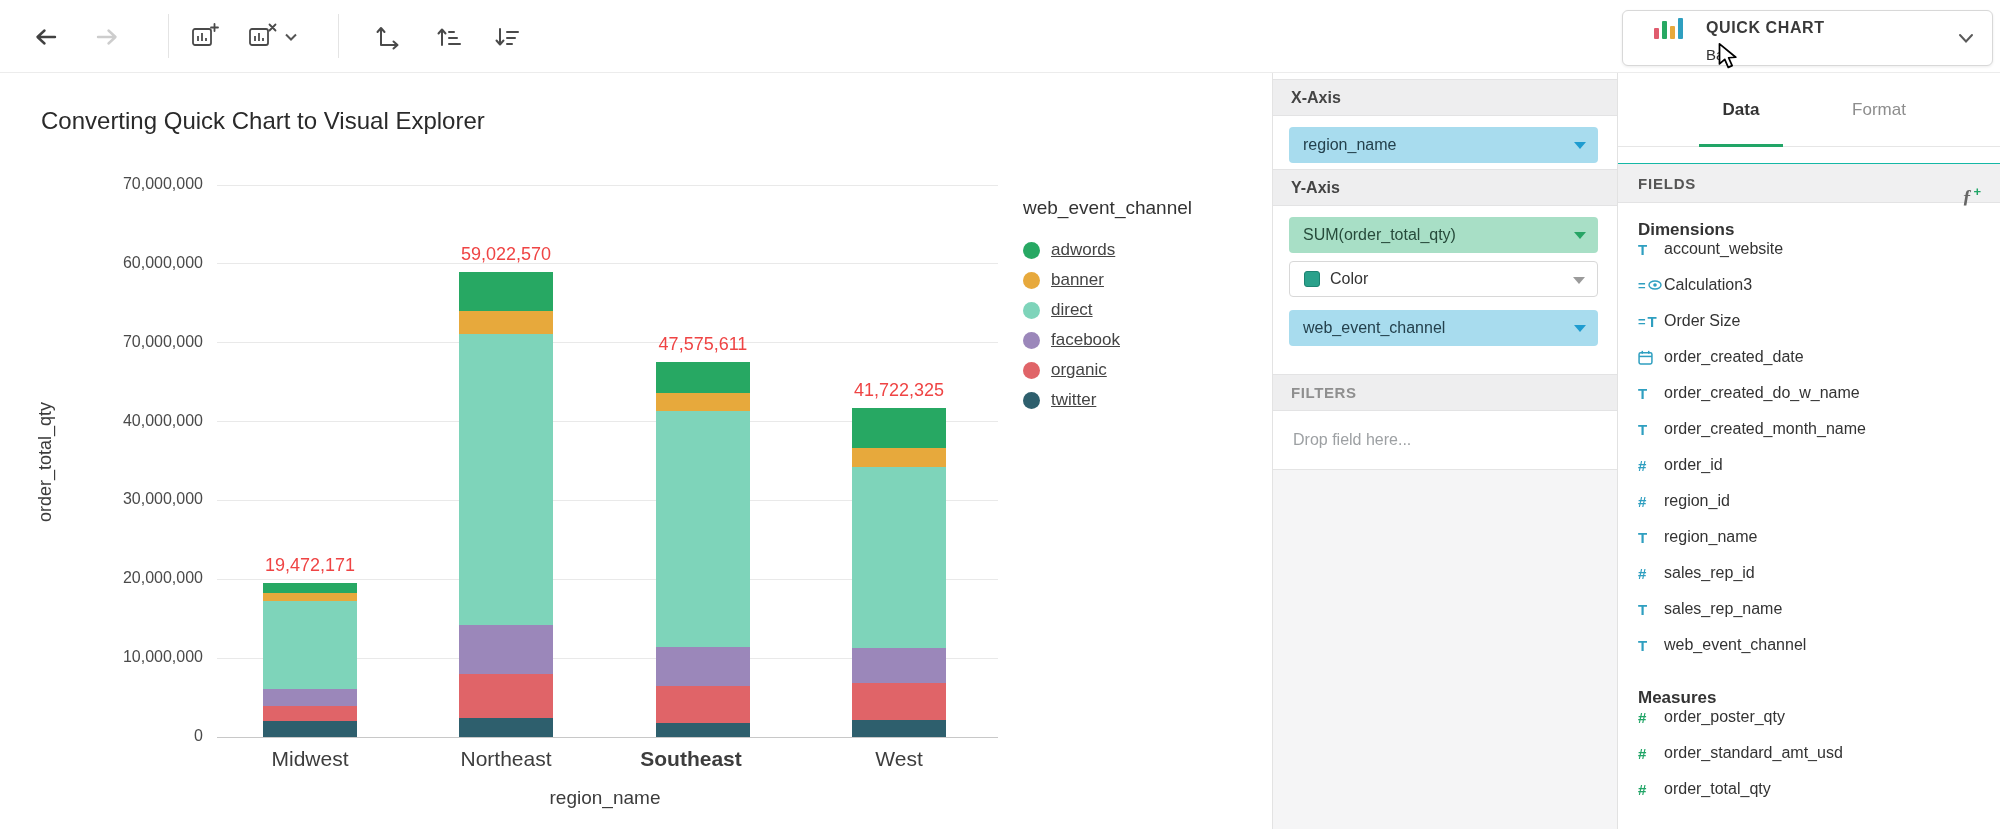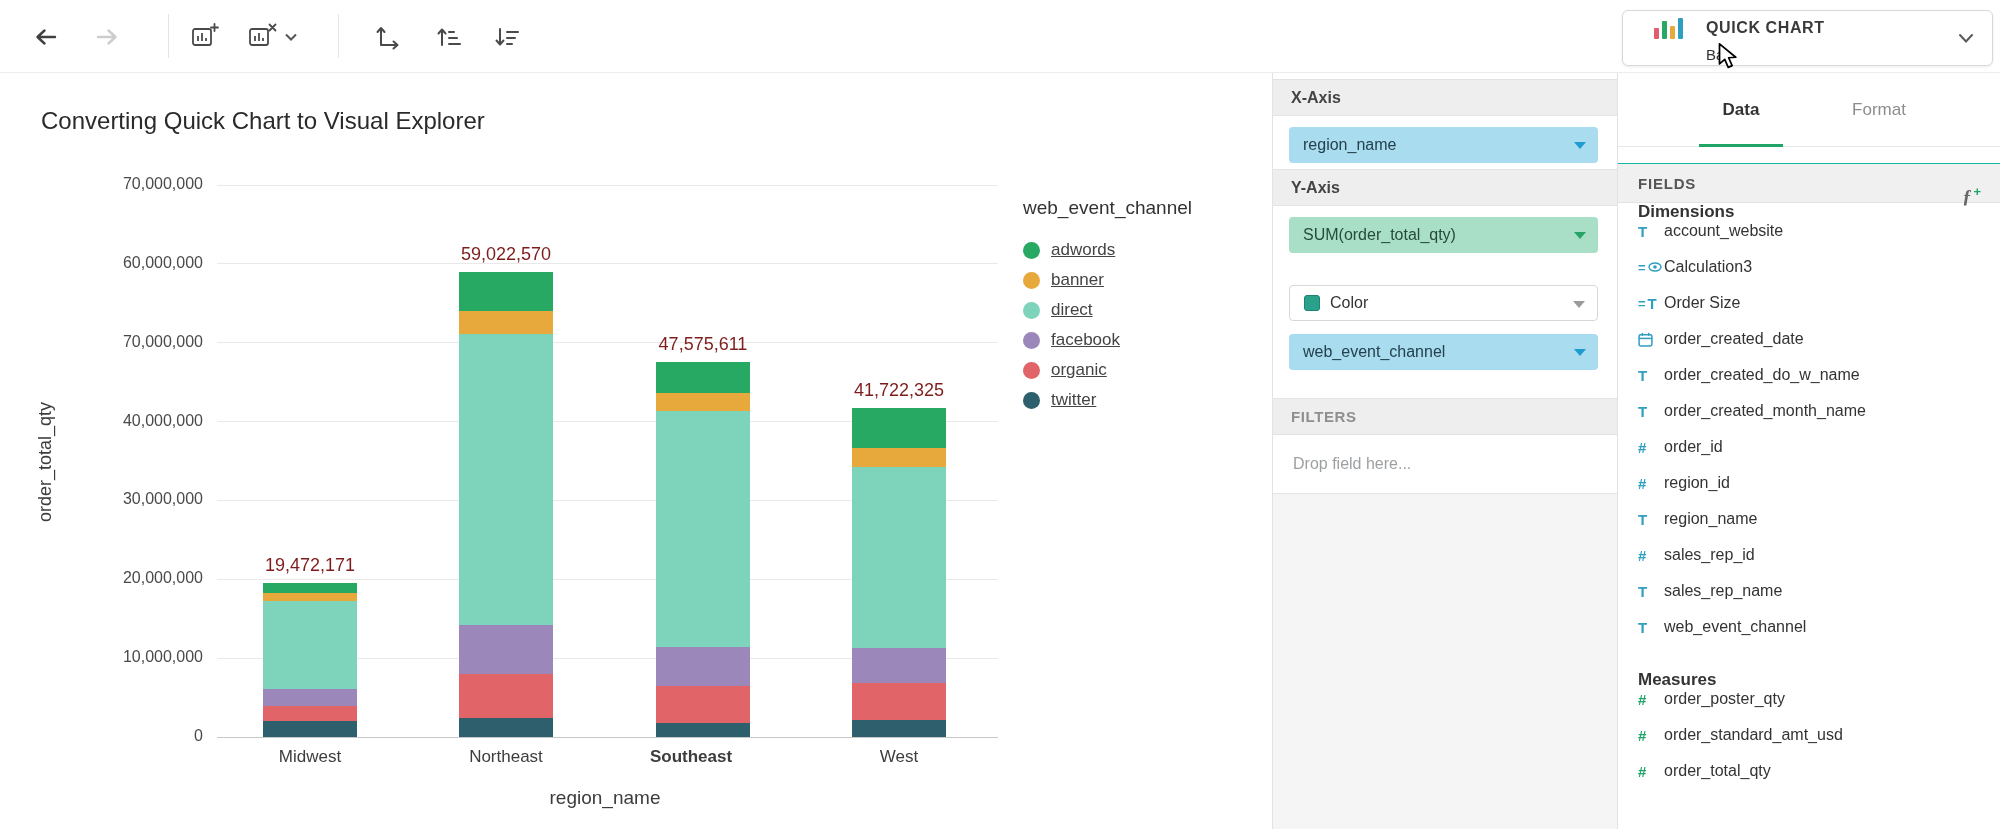--- a/index.html
+++ b/index.html
@@ -26,22 +26,22 @@
 
   
   .chart-area{position:absolute;left:0;top:73px;width:1272px;height:756px;background:#fff;}
   .chart-title{position:absolute;left:41px;top:34px;font-size:24px;font-weight:400;color:#2a2a2a;}
   .plot{position:absolute;left:217px;top:112px;width:781px;height:552px;}
   .gridline{position:absolute;left:0;width:781px;height:1px;background:#e9e9e9;}
   .gridline.base{background:#c8c8c8;}
   .ytick{position:absolute;right:calc(100% + 14px);width:150px;text-align:right;
          font-size:16px;color:#4a4a4a;}
   .segment{position:absolute;width:94px;}
-  .total-label{position:absolute;width:160px;text-align:center;font-size:18px;color:#7f1d1d;}
-  .cat-label{position:absolute;top:562px;width:160px;text-align:center;font-size:17px;color:#3d3d3d;}
+  .total-label{position:absolute;width:160px;text-align:center;font-size:18px;color:#ef4444;}
+  .cat-label{position:absolute;top:562px;width:160px;text-align:center;font-size:21px;color:#3d3d3d;}
   .y-axis-title{position:absolute;left:45px;top:389px;transform:translate(-50%,-50%) rotate(-90deg);
                 white-space:nowrap;font-size:18px;color:#3c3c3c;}
   .x-axis-title{position:absolute;left:605px;top:714px;transform:translateX(-50%);
                 font-size:19px;color:#3c3c3c;}
   .legend{position:absolute;left:1023px;top:124px;}
   .legend-title{font-size:19px;color:#333;margin-bottom:16px;}
   .legend-item{display:flex;align-items:center;height:30px;cursor:pointer;}
   .legend-swatch{width:17px;height:17px;border-radius:50%;margin-right:11px;flex:none;}
   .legend-label{font-size:17px;color:#444;text-decoration:underline;}
 
@@ -54,21 +54,21 @@
   .section-header.filters{color:#8f8f8f;font-size:15px;font-weight:700;letter-spacing:.6px;}
   .pill{position:relative;margin:0 19px 0 16px;height:36px;border-radius:4px;display:flex;
         align-items:center;padding-left:14px;font-size:16px;font-weight:500;cursor:pointer;}
   .pill .caret{position:absolute;right:12px;top:15px;width:0;height:0;
                border-left:6px solid transparent;border-right:6px solid transparent;
                border-top:7px solid currentColor;}
   .pill-blue{background:#a8dcee;color:#24414d;}
   .pill-blue .caret{color:#1e9cd0;}
   .pill-green{background:#a8dfc6;color:#274b3b;}
   .pill-green .caret{color:#27a465;}
-  .pill-white{background:#fff;border:1px solid #d8d8d8;color:#333;margin-top:24px;}
+  .pill-white{background:#fff;border:1px solid #d8d8d8;color:#333;}
   .pill-white .caret{color:#9b9b9b;}
   .color-swatch{width:16px;height:16px;border-radius:3px;background:#2aa18b;
                 border:1px solid #1d8372;margin-right:10px;}
   .drop-area{height:59px;background:#fff;border-bottom:1px solid #e4e4e4;display:flex;
              align-items:center;padding-left:20px;font-size:16px;color:#9da0a3;}
   .panel-filler{flex:1;background:#f5f5f6;}
 
   
   .fields-panel{position:absolute;left:1617px;top:73px;width:383px;height:756px;background:#fff;
                 border-left:1px solid #e2e2e2;overflow:hidden;}
@@ -79,21 +79,21 @@
   .tab-data .tab-underline{position:absolute;left:3px;right:3px;bottom:0;height:3px;background:#21a567;}
   .tab-format{left:211px;width:100px;color:#8d8d8d;}
   .fields-header{position:relative;margin-top:16px;height:40px;line-height:39px;background:#f0f0f1;
                  border-top:1px solid #14b8a6;border-bottom:1px solid #e3e3e4;padding-left:20px;
                  font-size:15px;font-weight:700;letter-spacing:.8px;color:#555;}
   .fx-icon{position:absolute;right:18px;top:8px;cursor:pointer;font-size:19px;color:#666;
            font-family:"Liberation Serif",serif;font-style:italic;}
   .fx-icon .fx-plus{font-family:"Liberation Sans",sans-serif;font-style:normal;font-weight:700;
                     font-size:13px;color:#21a567;vertical-align:super;margin-left:1px;}
   .group-heading{padding-left:20px;font-size:17px;font-weight:700;color:#333;}
-  .dim-heading{height:18px;line-height:18px;}
+  .dim-heading{margin-top:18px;height:18px;line-height:18px;}
   .meas-heading{margin-top:26px;height:18px;line-height:18px;}
   .field-list{overflow:hidden;}
   .field-row{display:flex;align-items:center;height:36px;padding-left:20px;cursor:pointer;}
   .field-icon{width:26px;flex:none;display:flex;align-items:center;}
   .glyph{font-size:15px;font-weight:700;}
   .glyph.eq{font-size:13px;margin-right:2px;font-weight:700;}
   .field-label{font-size:16px;color:#333;white-space:nowrap;}
   .clip-top{overflow:hidden;}
 </style>
 </head>

